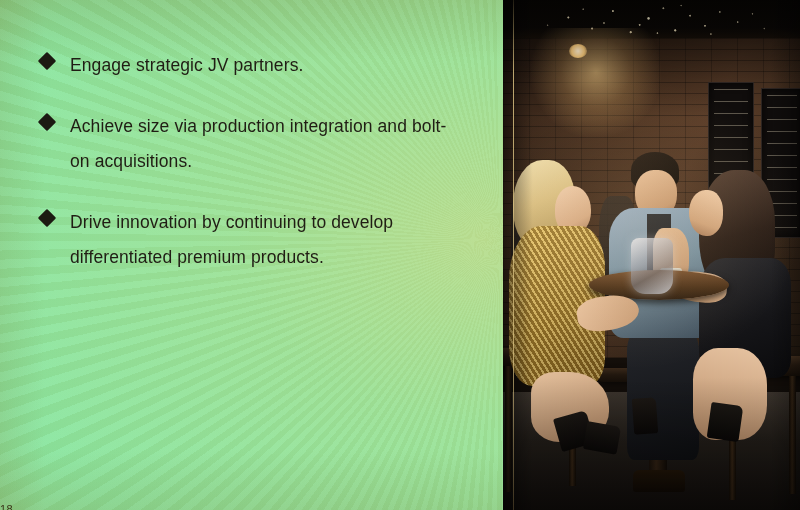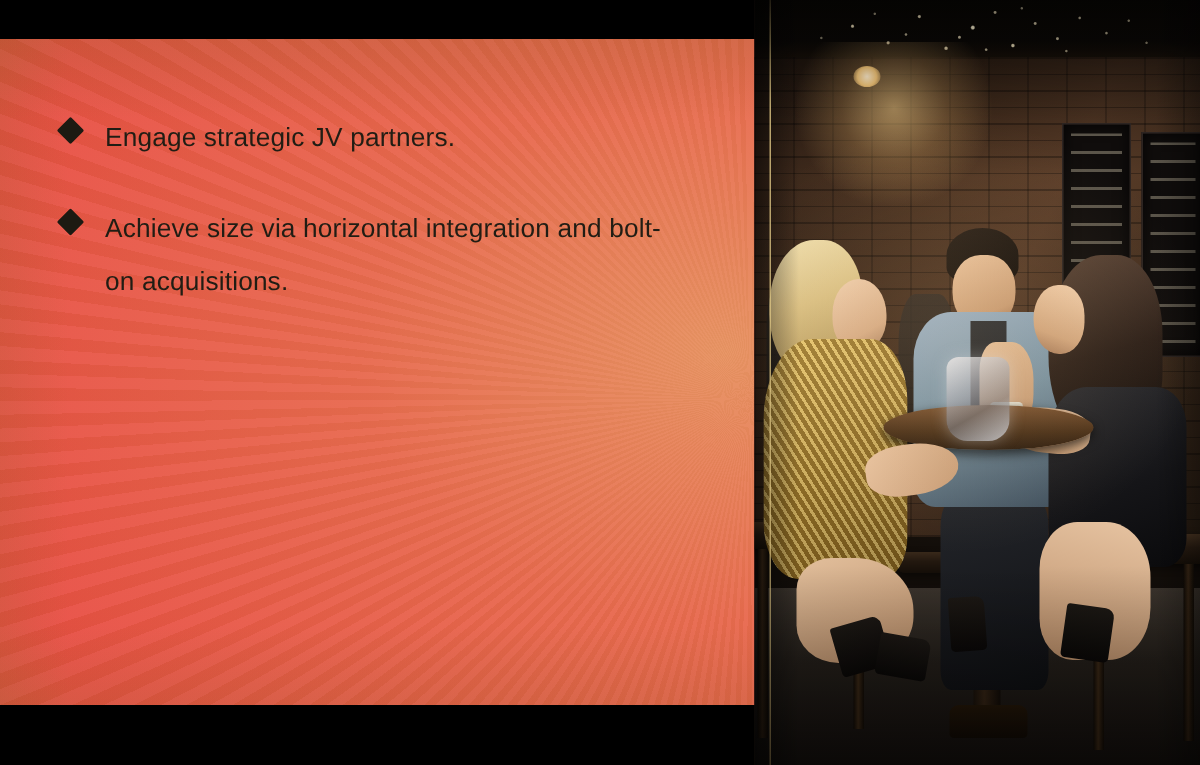--- a/index.html
+++ b/index.html
@@ -13,24 +13,23 @@
     height: 510px;
     overflow: hidden;
     font-family: "Liberation Sans", sans-serif;
   }
 
   
   .gold-panel {
     position: absolute;
     left: 0; top: 0;
     width: 503px;
-    height: 444px;
-    background: #ef4444;
+    height: 510px;
+    background: #86efac;
     overflow: hidden;
-    margin-top: 26px;
   }
   
   .rays {
     position: absolute;
     left: -460px; top: -460px;
     width: 1420px;
     height: 1420px;
     background:
       repeating-conic-gradient(
         from 0deg at 67.6% 49.3%,
@@ -431,23 +430,27 @@
     <div class="bullets">
 
       <div class="bullet-row">
         <span class="bullet-marker"></span>
         <span class="bullet-text">Engage strategic JV partners.</span>
       </div>
 
 
       <div class="bullet-row">
         <span class="bullet-marker"></span>
-        <span class="bullet-text">Achieve size via horizontal integration and bolt-on acquisitions.</span>
+        <span class="bullet-text">Achieve size via production integration and bolt-on acquisitions.</span>
       </div>
 
+      <div class="bullet-row">
+        <span class="bullet-marker"></span>
+        <span class="bullet-text">Drive innovation by continuing to develop differentiated premium products.</span>
+      </div>
 
     </div>
 
     <div class="page-number">18</div>
   </div>
 
   <div class="photo-panel">
 
     <div class="ph-layer ceiling"></div>
     <div class="ph-layer sparkles"></div>

